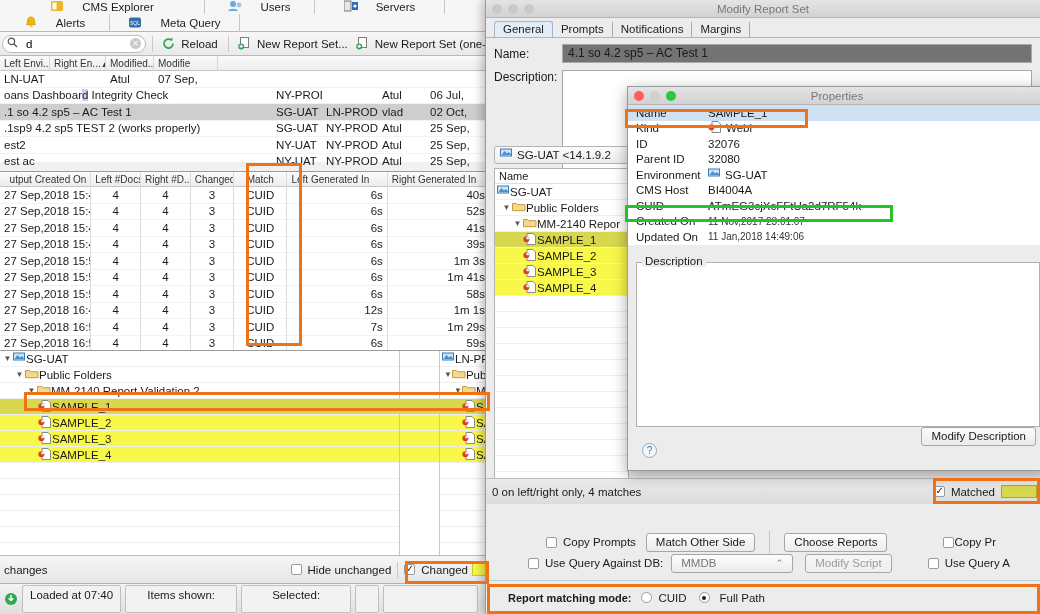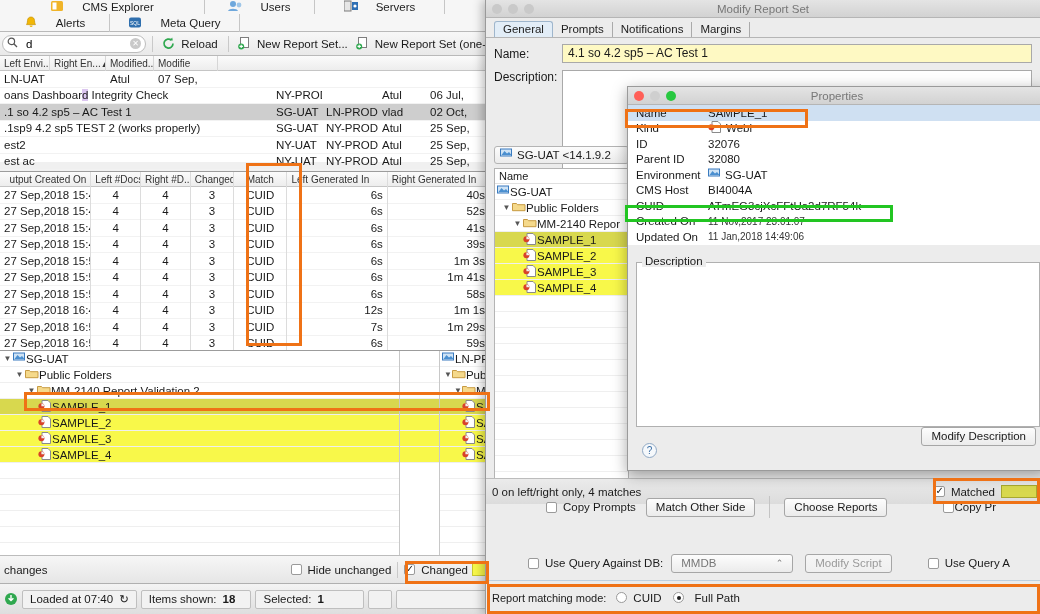--- a/index.html
+++ b/index.html
@@ -94,23 +94,23 @@
   .trow.y2 { background:#f8f84a; }
   .tw { display:inline-block; width:11px; text-align:center; color:#555; font-size:8px; }
 
   
   .chgbar { position:absolute; left:0; top:555px; width:490px; height:28px;
             background:linear-gradient(#f6f6f6,#e6e6e6); border-top:1px solid #bcbcbc;
             display:flex; align-items:center; font-size:11.5px; }
   .statbar { position:absolute; left:0; top:583px; width:490px; height:31px;
              background:linear-gradient(#f4f4f4,#dedede); border-top:1px solid #b0b0b0;
              display:flex; align-items:center; font-size:11.5px; }
-  .statcell { height:19px; line-height:19px; border:1px solid #bfbfbf; background:#f2f2f2;
+  .statcell { height:28px; line-height:19px; border:1px solid #bfbfbf; background:#f2f2f2;
               margin-left:4px; padding:0 7px; border-radius:2px; display:flex;
-              align-items:center; gap:6px; white-space:nowrap; }
+              align-items:center; gap:6px; white-space:nowrap;flex-direction:column; }
   .cbx { width:11px; height:11px; border:1px solid #9a9a9a; background:#fff;
          border-radius:2px; display:inline-block; position:relative; flex:0 0 auto; }
   .cbx.on::after { content:"✓"; position:absolute; left:0.5px; top:-2px;
                    font-size:10px; color:#222; }
   .rdo { width:11px; height:11px; border:1px solid #9a9a9a; background:#fff;
          border-radius:50%; display:inline-block; position:relative; flex:0 0 auto; }
   .rdo.on::after { content:""; position:absolute; left:2.5px; top:2.5px; width:4px;
                    height:4px; border-radius:50%; background:#222; }
 
   
@@ -128,21 +128,21 @@
   .ttl { position:absolute; left:0; right:0; text-align:center; font-size:11.5px;
          color:#777; }
   .tabrow { height:20px; display:flex; align-items:flex-end; padding-left:8px;
             border-bottom:1px solid #b5b5b5; background:#ececec; }
   .tab { font-size:11.5px; padding:1px 8px 2px; border-right:1px solid #aaa; color:#222; }
   .tab.active { background:#e2edf7; border:1px solid #9fb6cc; border-bottom:none;
                 border-radius:3px 3px 0 0; }
 
   .frow { display:flex; align-items:center; padding:4px 0 0 8px; gap:6px; }
   .flabel { width:62px; font-size:12px; }
-  .finput { flex:1; height:19px; background:#fef9c3; border:1px solid #a9a9a9;
+  .finput { flex:1; height:19px; background:#737373; border:1px solid #a9a9a9;
             font-size:12px; line-height:17px; padding:0 5px; margin-right:8px; }
   .ftextarea { flex:1; height:330px; background:#fff; border:1px solid #a9a9a9;
                margin-right:8px; }
 
   
   .cmp { position:absolute; left:8px; top:146px; width:135px; height:340px; }
   .cmphdr { height:18px; background:linear-gradient(#fcfcfc,#ececec);
             border:1px solid #b4b4b4; border-radius:3px; display:flex;
             align-items:center; gap:4px; padding:0 5px; font-size:11.5px;
             overflow:hidden; white-space:nowrap; }
@@ -793,21 +793,21 @@
 
     <div class="cmpfoot">
       <span>0 on left/right only, 4 matches</span>
       <span style="margin-left:auto; display:flex; align-items:center; gap:6px; margin-right:4px;">
         <span class="cbx on"></span>
         <span>Matched</span>
         <span class="selwell"></span>
       </span>
     </div>
 
-    <div style="position:absolute; left:0; top:491px; width:555px; height:32px; display:flex; align-items:center;">
+    <div style="position:absolute; left:0; top:526px; width:555px; height:32px; display:flex; align-items:center;">
       <span class="optrow" style="margin-left:60px; gap:6px;">
         <span class="cbx"></span>
         <span>Copy Prompts</span>
       </span>
       <span class="btn" style="margin-left:10px;">Match Other Side</span>
       <span style="width:1px;height:22px;background:#c4c4c4;margin:0 14px;"></span>
       <span class="btn">Choose Reports</span>
       <span class="optrow" style="margin-left:56px; ">
         <span class="cbx"></span>
         <span>Copy Pr</span>
@@ -825,21 +825,21 @@
       </span>
       <span class="btn dis" style="margin-left:12px;">Modify Script</span>
       <span class="optrow" style="margin-left:36px; gap:6px;">
         <span class="cbx"></span>
         <span>Use Query A</span>
       </span>
     </div>
 
     <div style="position:absolute; left:0; top:580px; width:555px; height:34px;
                 border-top:1px solid #bdd0e0; background:#ececec; display:flex; align-items:center;">
-      <span style="margin-left:6px;">Report matching mode:</span>
+      <span style="margin-left:22px;font-weight:bold;">Report matching mode:</span>
       <span class="optrow" style="margin-left:10px; gap:6px;">
         <span class="rdo"></span>
         <span>CUID</span>
       </span>
       <span class="optrow" style="margin-left:12px; gap:10px;">
         <span class="rdo on"></span>
         <span>Full Path</span>
       </span>
     </div>
   </div>

